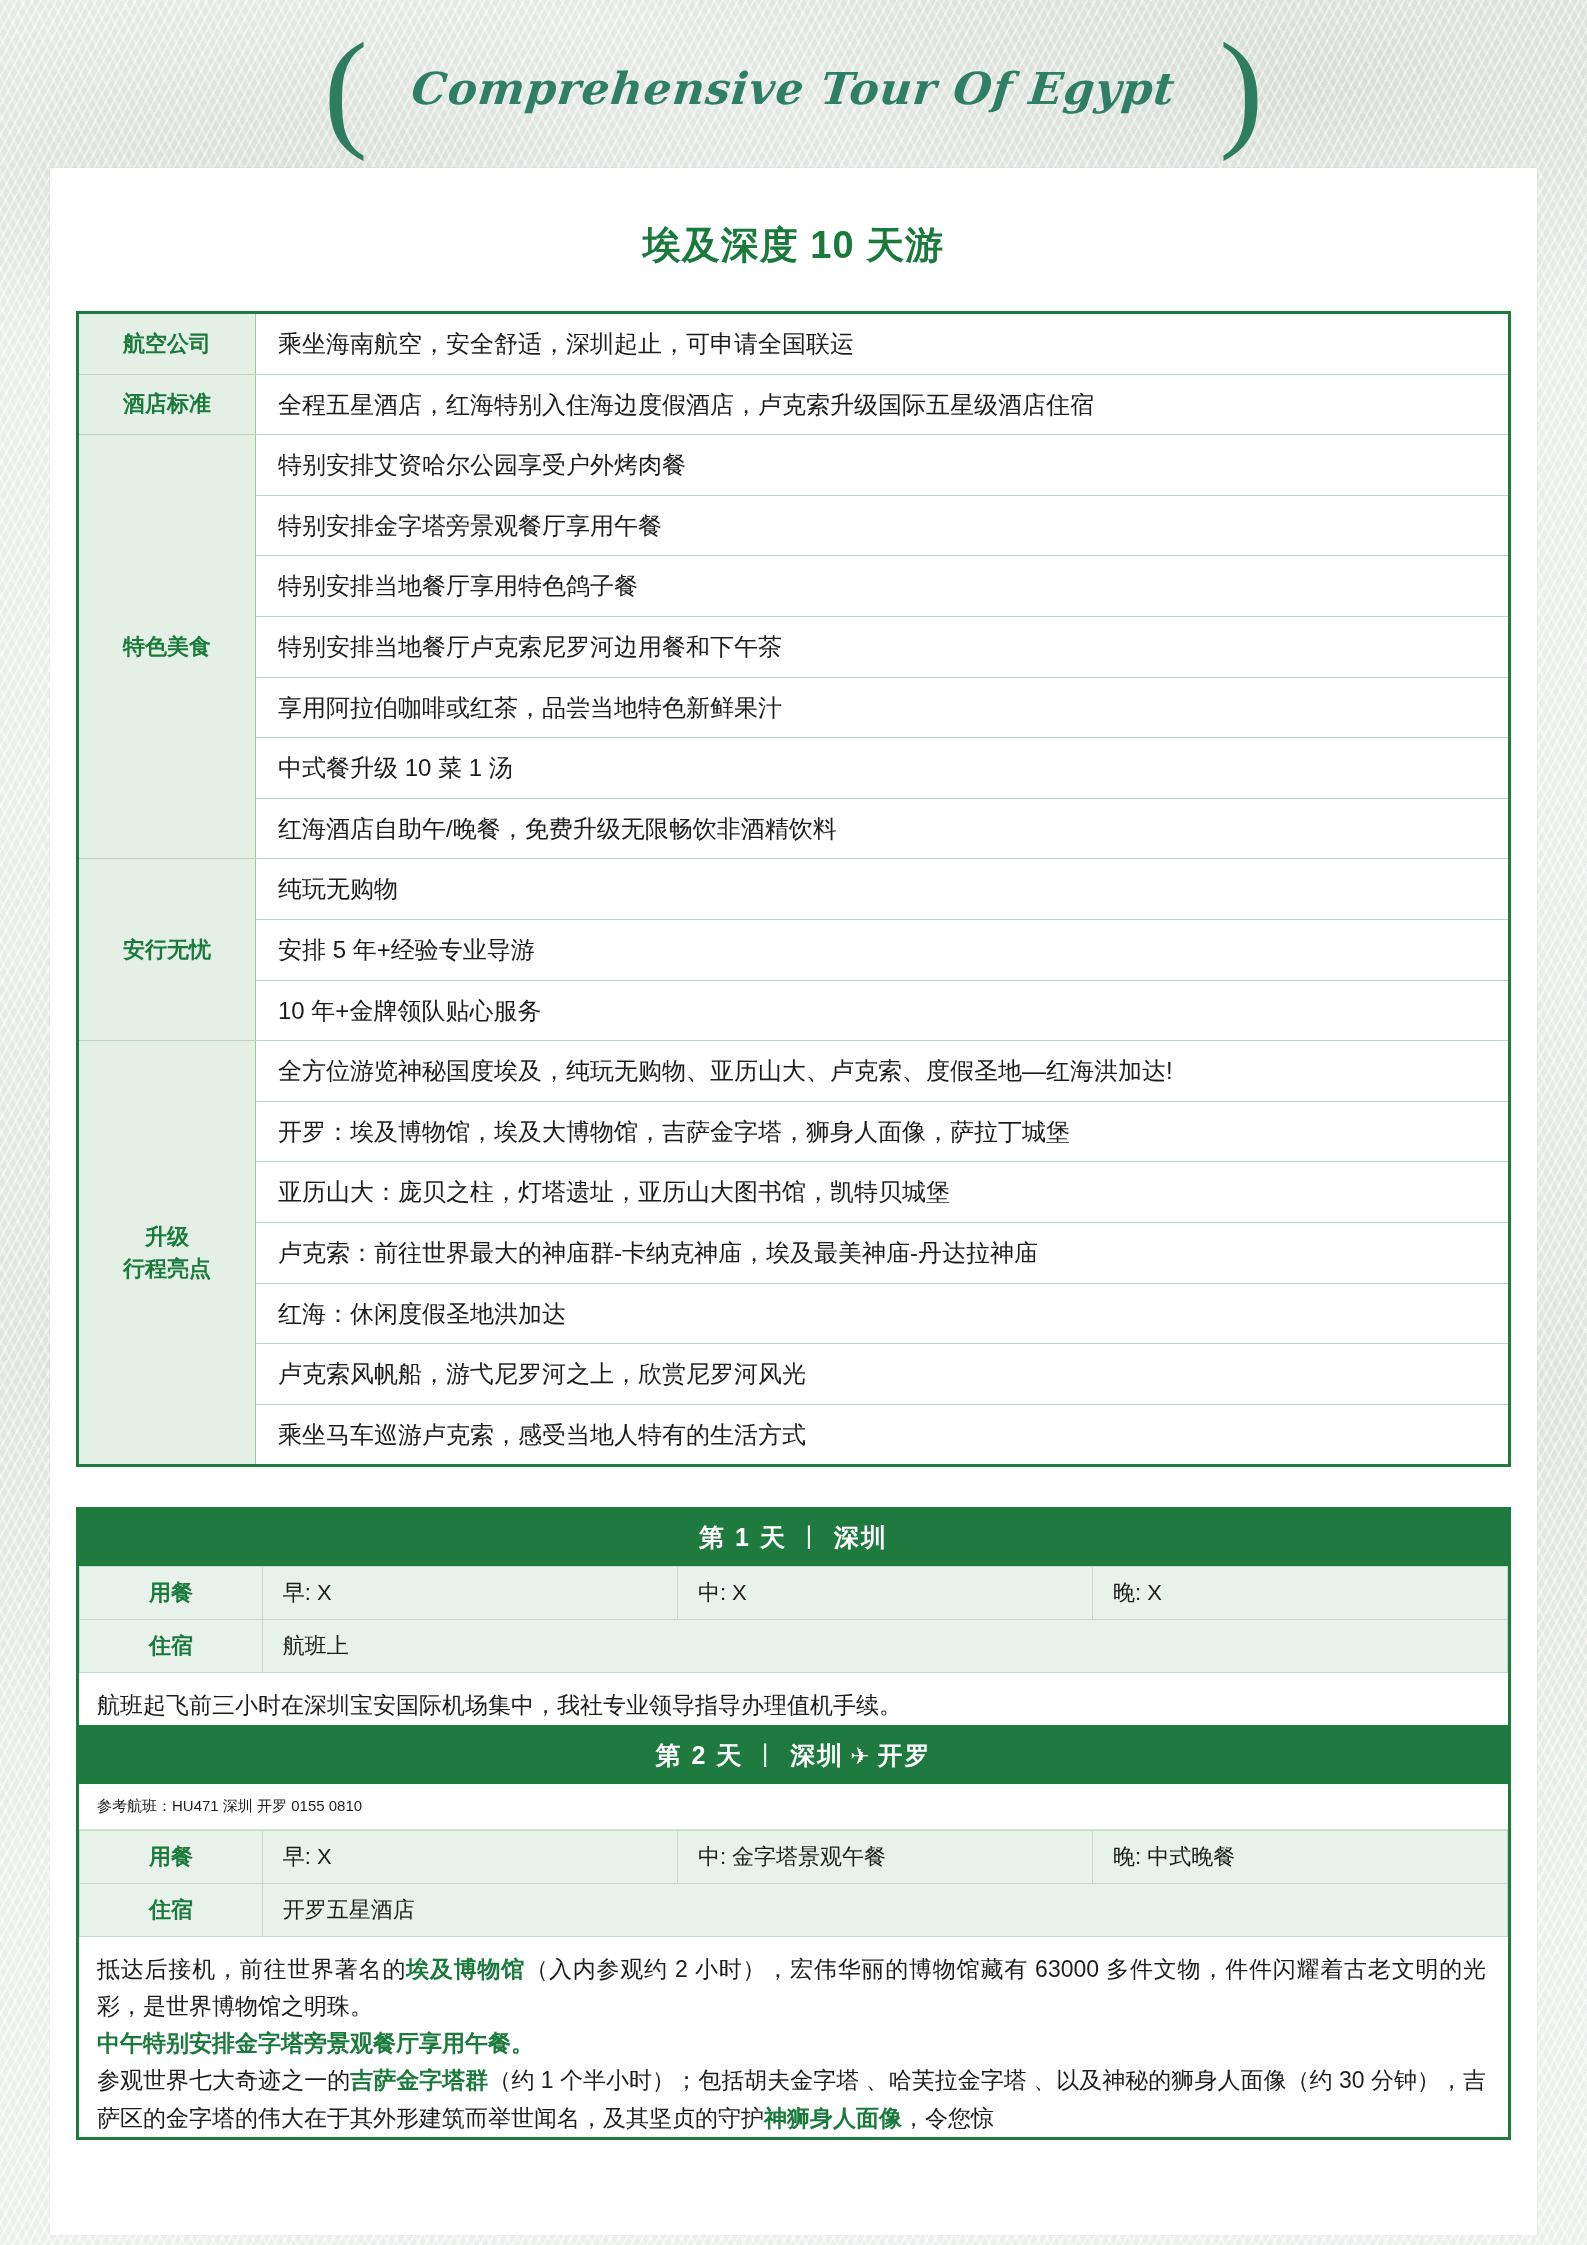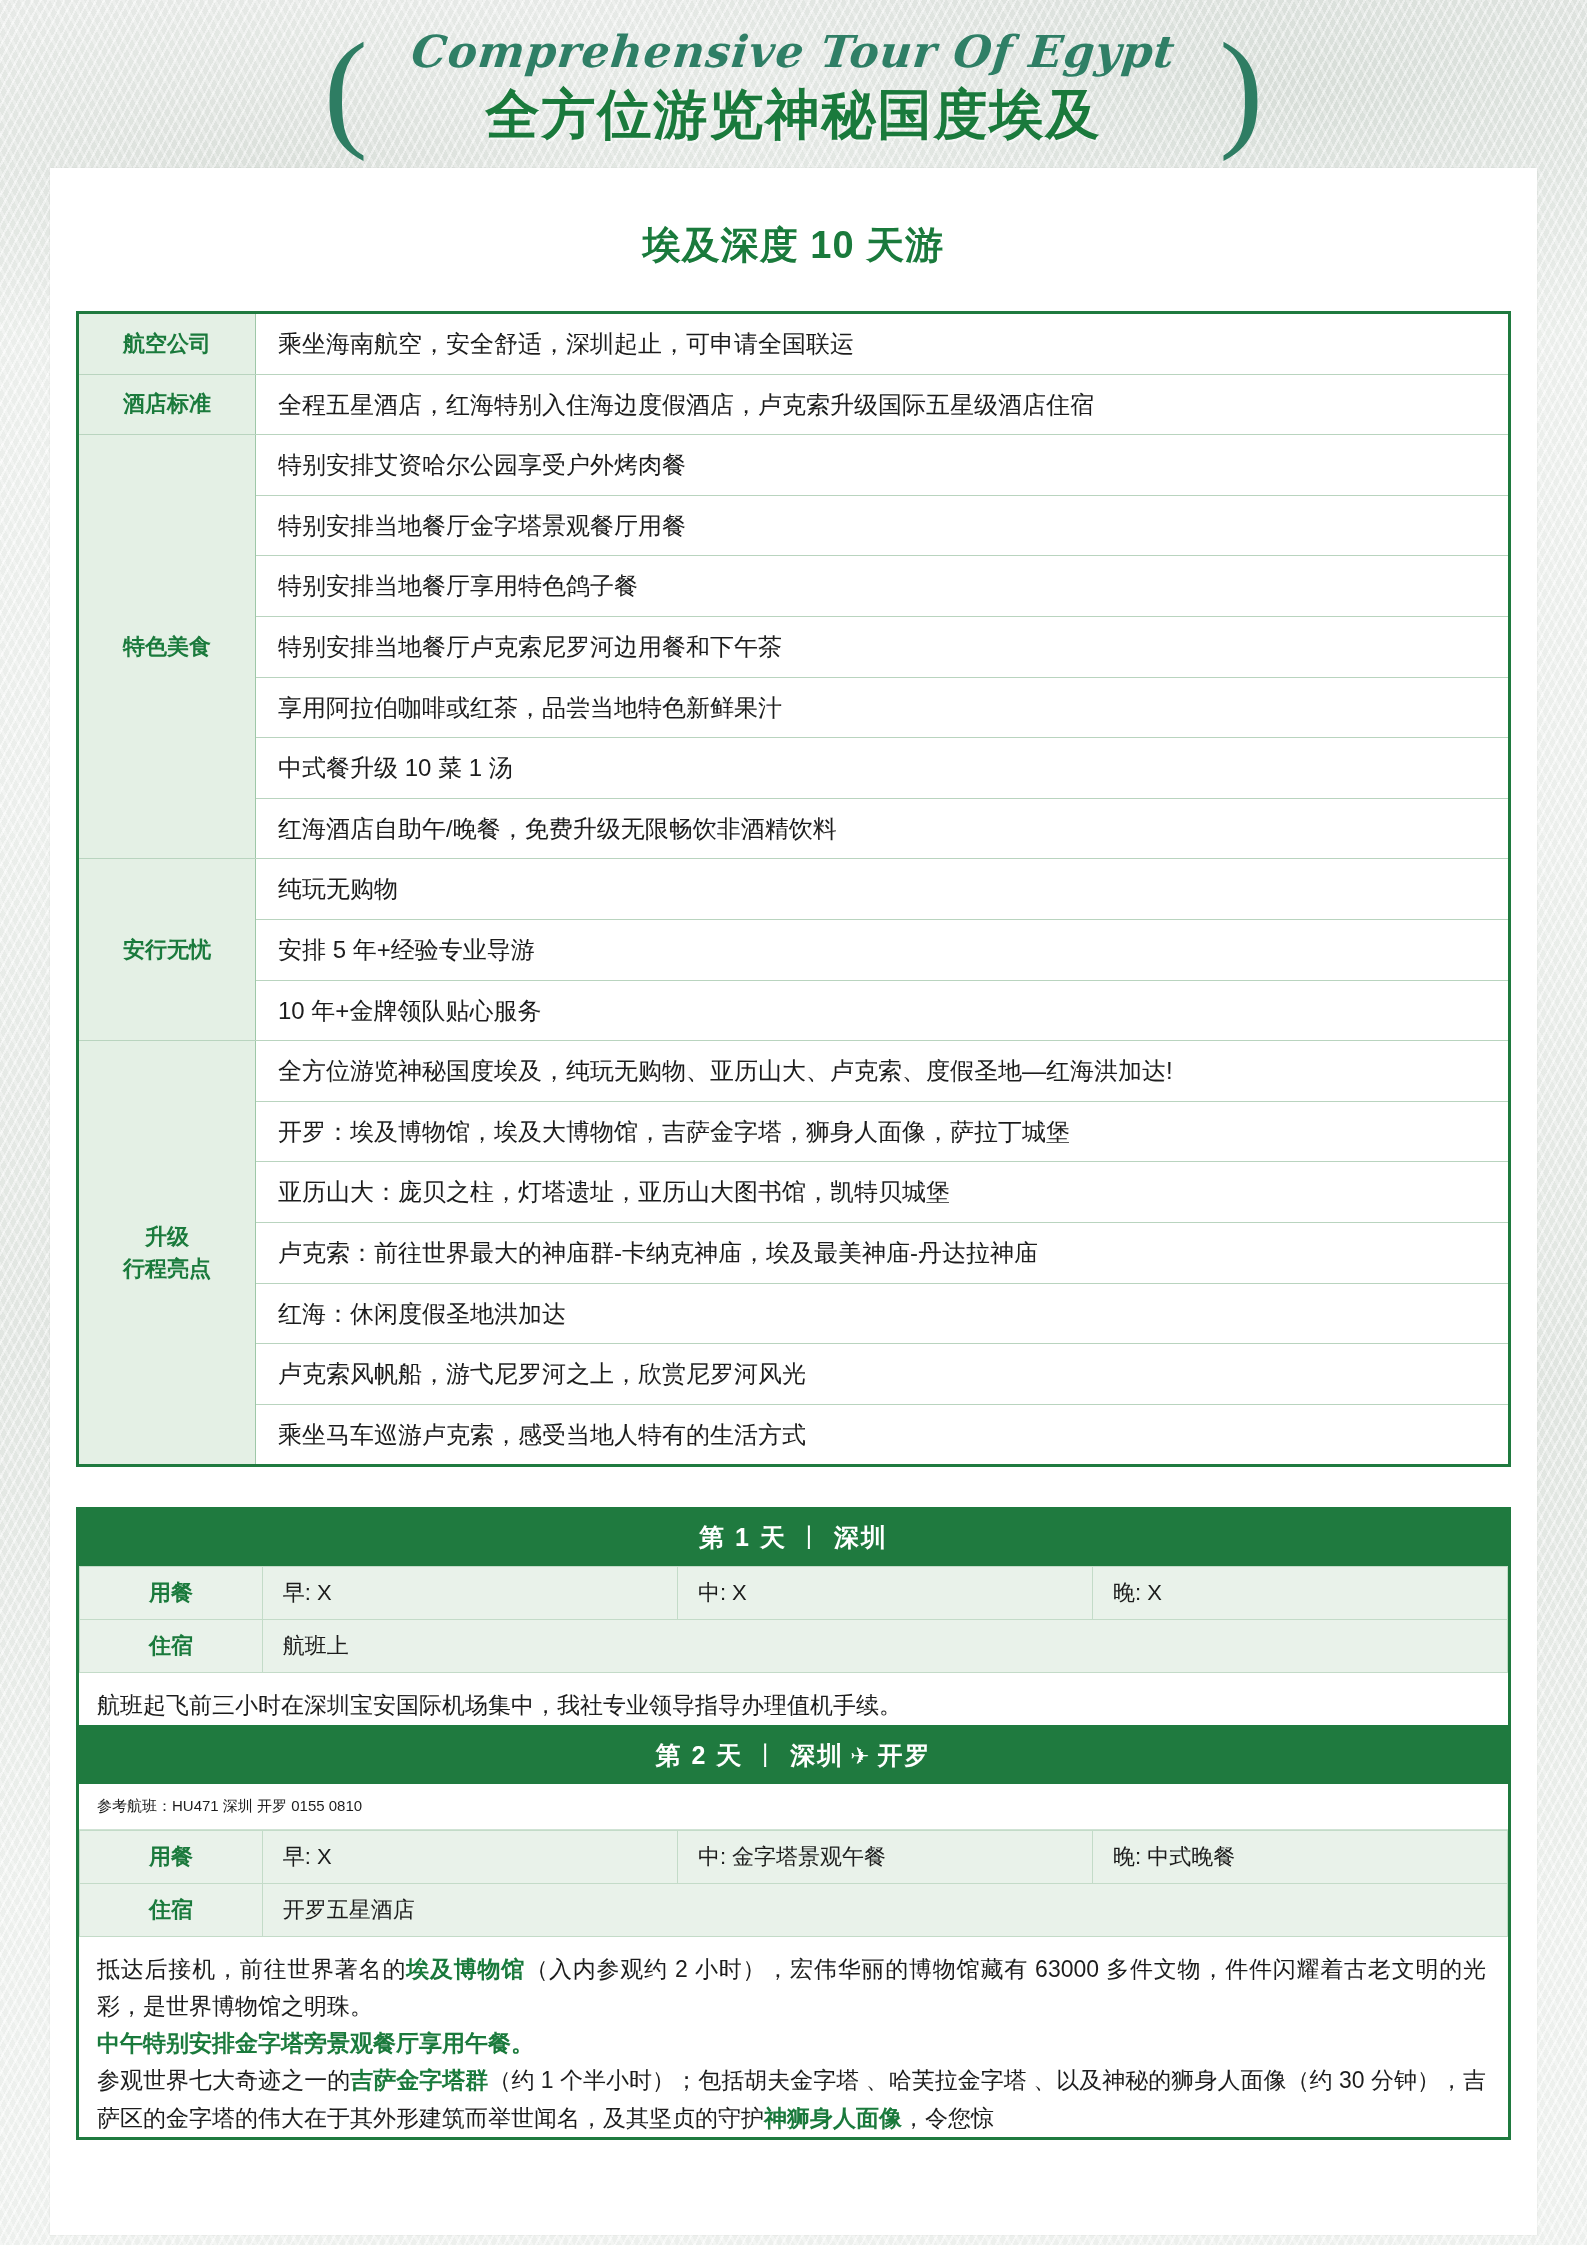--- a/index.html
+++ b/index.html
@@ -206,21 +206,20 @@
 </style>
 </head>
 <body>
 
 <div class="page-bg"></div>
 
 <div class="banner">
   <div class="banner-inner">
     <span class="paren left">(</span>
     <div class="banner-en">Comprehensive Tour Of Egypt</div>
-    <div class="banner-cn">全方位游览神秘国度埃及</div>
     <span class="paren right">)</span>
   </div>
 </div>
 
 <div class="sheet">
 
   <div class="doc-title">埃及深度 10 天游</div>
 
   <table class="feature-table">
     <tbody>
@@ -233,21 +232,21 @@
       <tr>
         <td class="label">酒店标准</td>
         <td class="value">全程五星酒店，红海特别入住海边度假酒店，卢克索升级国际五星级酒店住宿</td>
       </tr>
 
       <tr>
         <td class="label" rowspan="7">特色美食</td>
         <td class="value">特别安排艾资哈尔公园享受户外烤肉餐</td>
       </tr>
       <tr class="sub">
-          <td class="value">特别安排当地餐厅金字塔景观餐厅用餐</td>
+          <td class="value">特别安排金字塔旁景观餐厅享用午餐</td>
         </tr>
       <tr class="sub">
           <td class="value">特别安排当地餐厅享用特色鸽子餐</td>
         </tr>
       <tr class="sub">
           <td class="value">特别安排当地餐厅卢克索尼罗河边用餐和下午茶</td>
         </tr>
       <tr class="sub">
           <td class="value">享用阿拉伯咖啡或红茶，品尝当地特色新鲜果汁</td>
         </tr>

